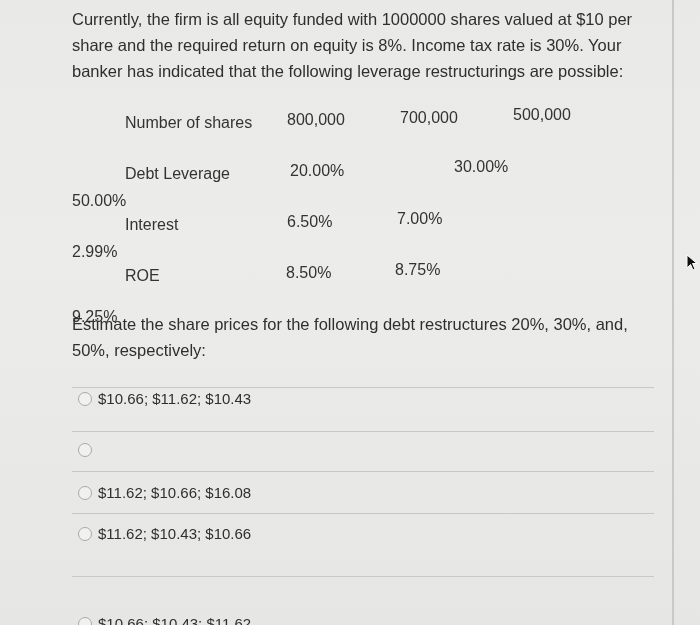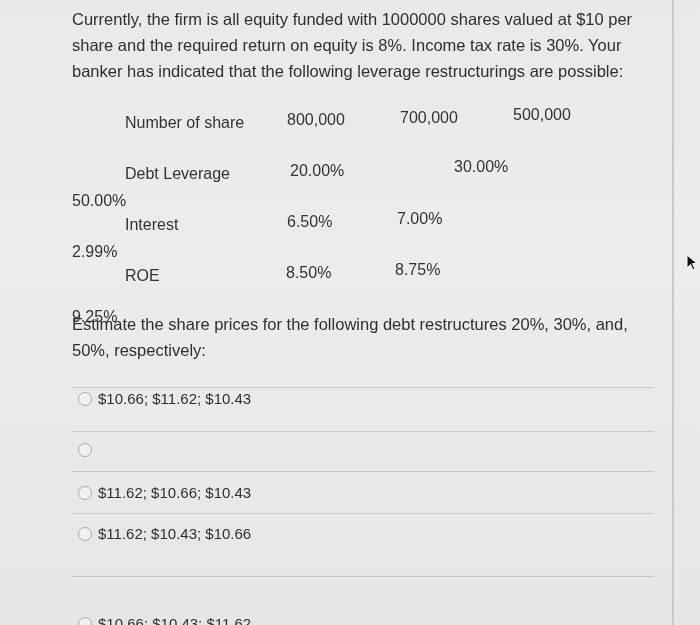--- a/index.html
+++ b/index.html
@@ -31,21 +31,21 @@
   }
   .cursor-icon { position: absolute; left: 686px; top: 254px; }
 </style>
 </head>
 <body>
 
 <div class="right-edge"></div>
 
 <div class="q-text">Currently, the firm is all equity funded with 1000000 shares valued at $10 per share and the required return on equity is 8%. Income tax rate is 30%. Your banker has indicated that the following leverage restructurings are possible:</div>
 
-<span class="t" style="left:125px;top:114px;">Number of share</span>
+<span class="t" style="left:125px;top:114px;">Number of shares</span>
 <span class="t" style="left:287px;top:111px;">800,000</span>
 <span class="t" style="left:400px;top:109px;">700,000</span>
 <span class="t" style="left:513px;top:106px;">500,000</span>
 
 <span class="t" style="left:125px;top:165px;">Debt Leverage</span>
 <span class="t" style="left:290px;top:162px;">20.00%</span>
 <span class="t" style="left:454px;top:158px;">30.00%</span>
 <span class="t" style="left:72px;top:192px;">50.00%</span>
 
 <span class="t" style="left:125px;top:216px;">Interest</span>
@@ -65,21 +65,21 @@
   <span class="radio"></span>
   <span>$10.66; $11.62; $10.43</span>
 </label>
 <div class="divider" style="top:431px;"></div>
 <label class="opt" style="top:443px;">
   <span class="radio"></span>
 </label>
 <div class="divider" style="top:471px;"></div>
 <label class="opt" style="top:484px;">
   <span class="radio"></span>
-  <span>$11.62; $10.66; $10.43</span>
+  <span>$11.62; $10.66; $16.08</span>
 </label>
 <div class="divider" style="top:513px;"></div>
 <label class="opt" style="top:525px;">
   <span class="radio"></span>
   <span>$11.62; $10.43; $10.66</span>
 </label>
 <div class="divider" style="top:576px;"></div>
 <label class="opt" style="top:615px;">
   <span class="radio"></span>
   <span>$10.66; $10.43; $11.62</span>

